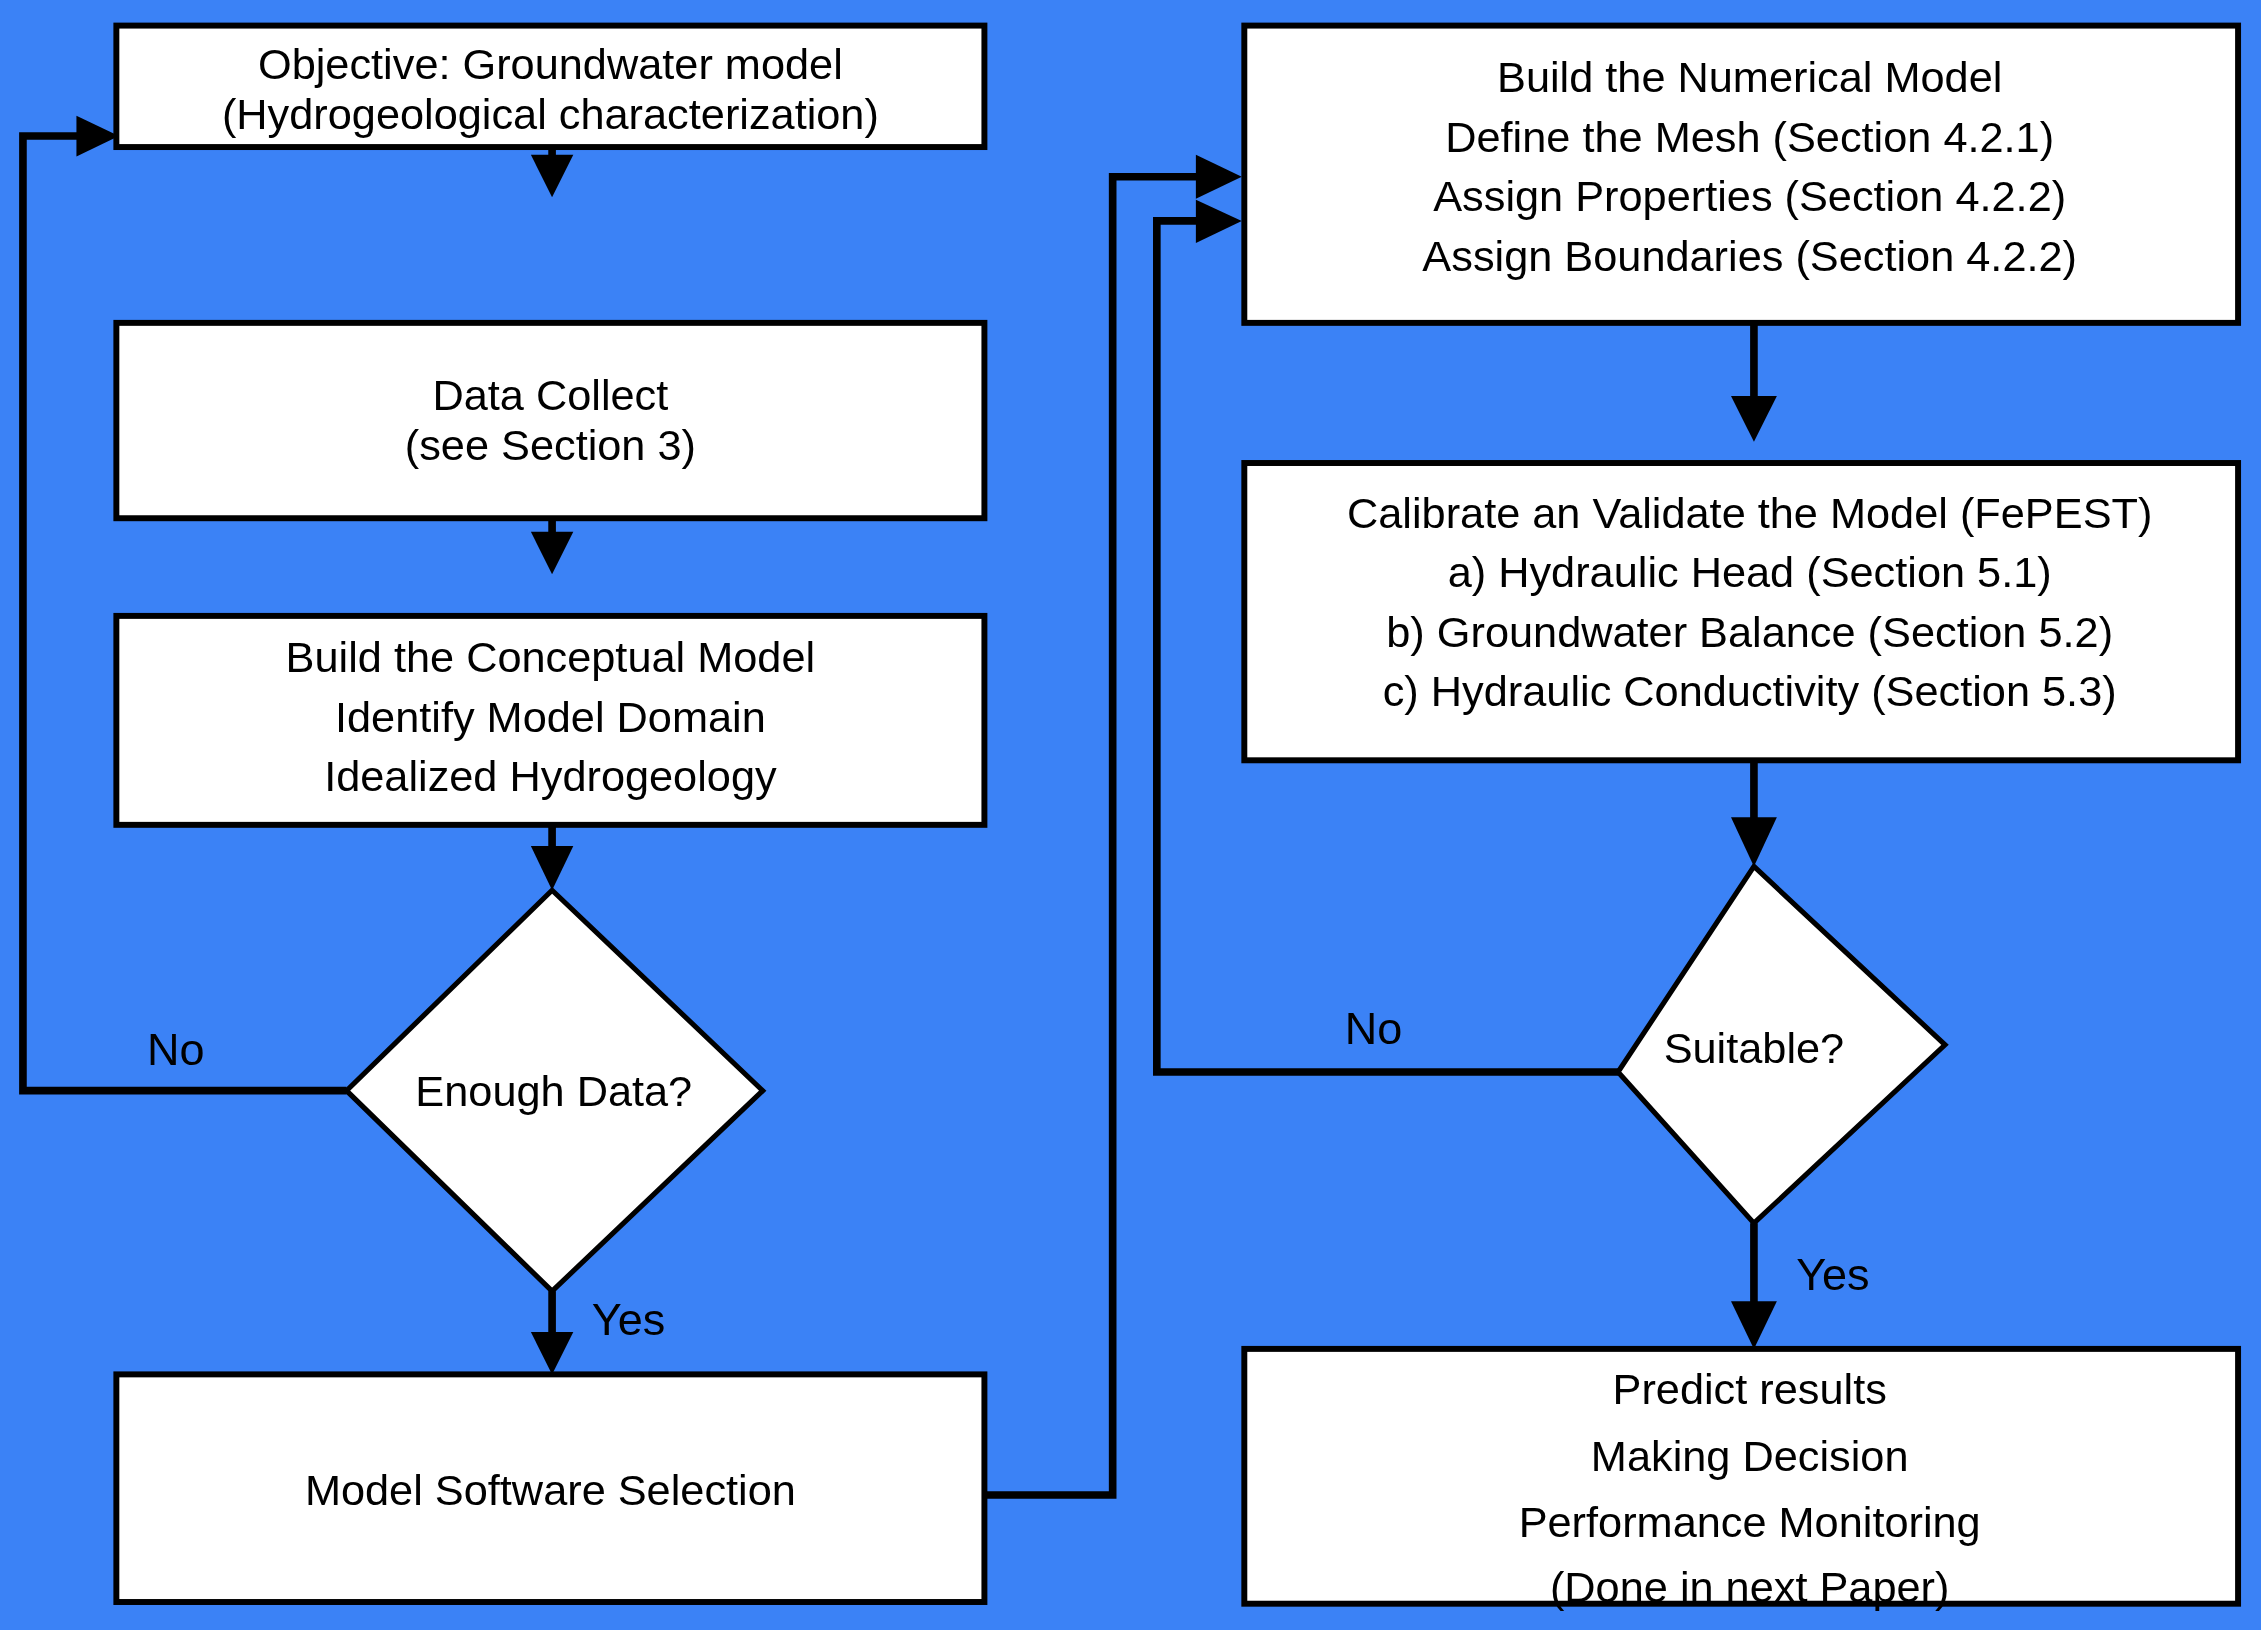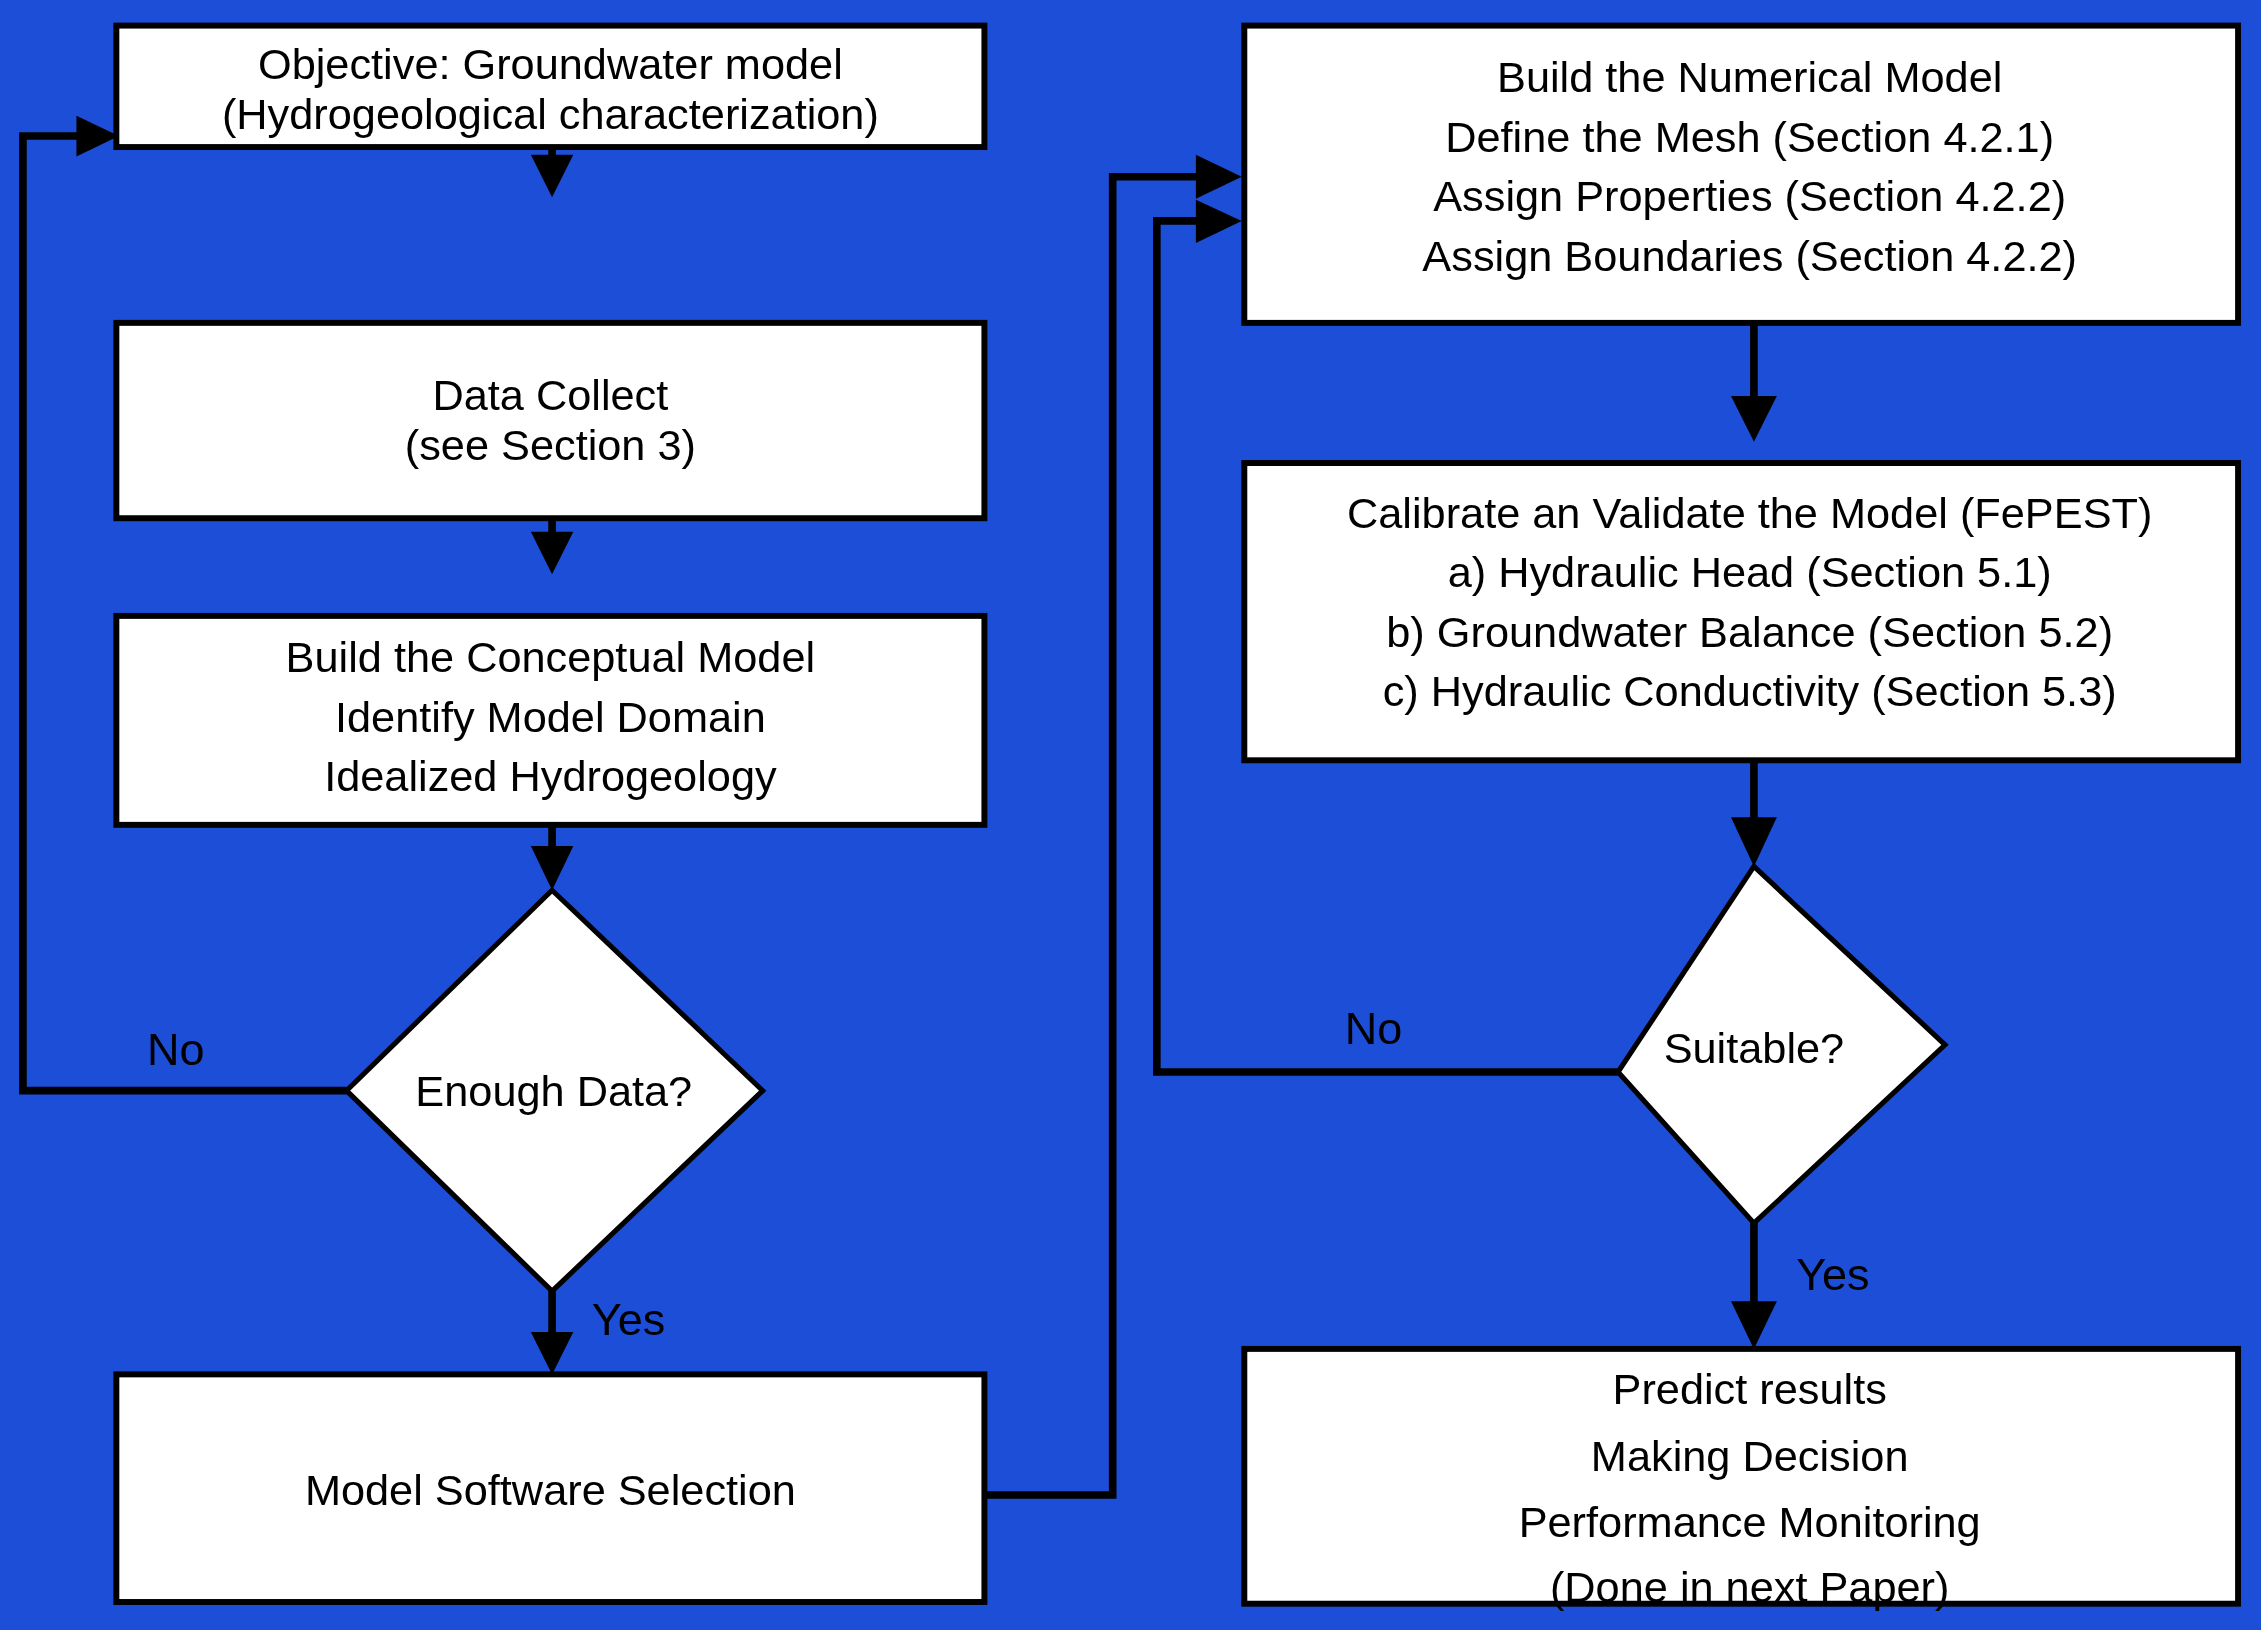--- a/index.html
+++ b/index.html
@@ -10,21 +10,21 @@
   body {
     width: 2261px;
     height: 1631px;
     font-family: "Liberation Sans", sans-serif;
     overflow: hidden;
   }
   #flow-root {
     position: relative;
     width: 2261px;
     height: 1631px;
-    background: #1d4ed8;
+    background: #3b82f6;
   }
   svg#flow-svg {
     position: absolute;
     left: 0;
     top: 0;
     width: 2261px;
     height: 1631px;
     display: block;
   }
   .node-box {

